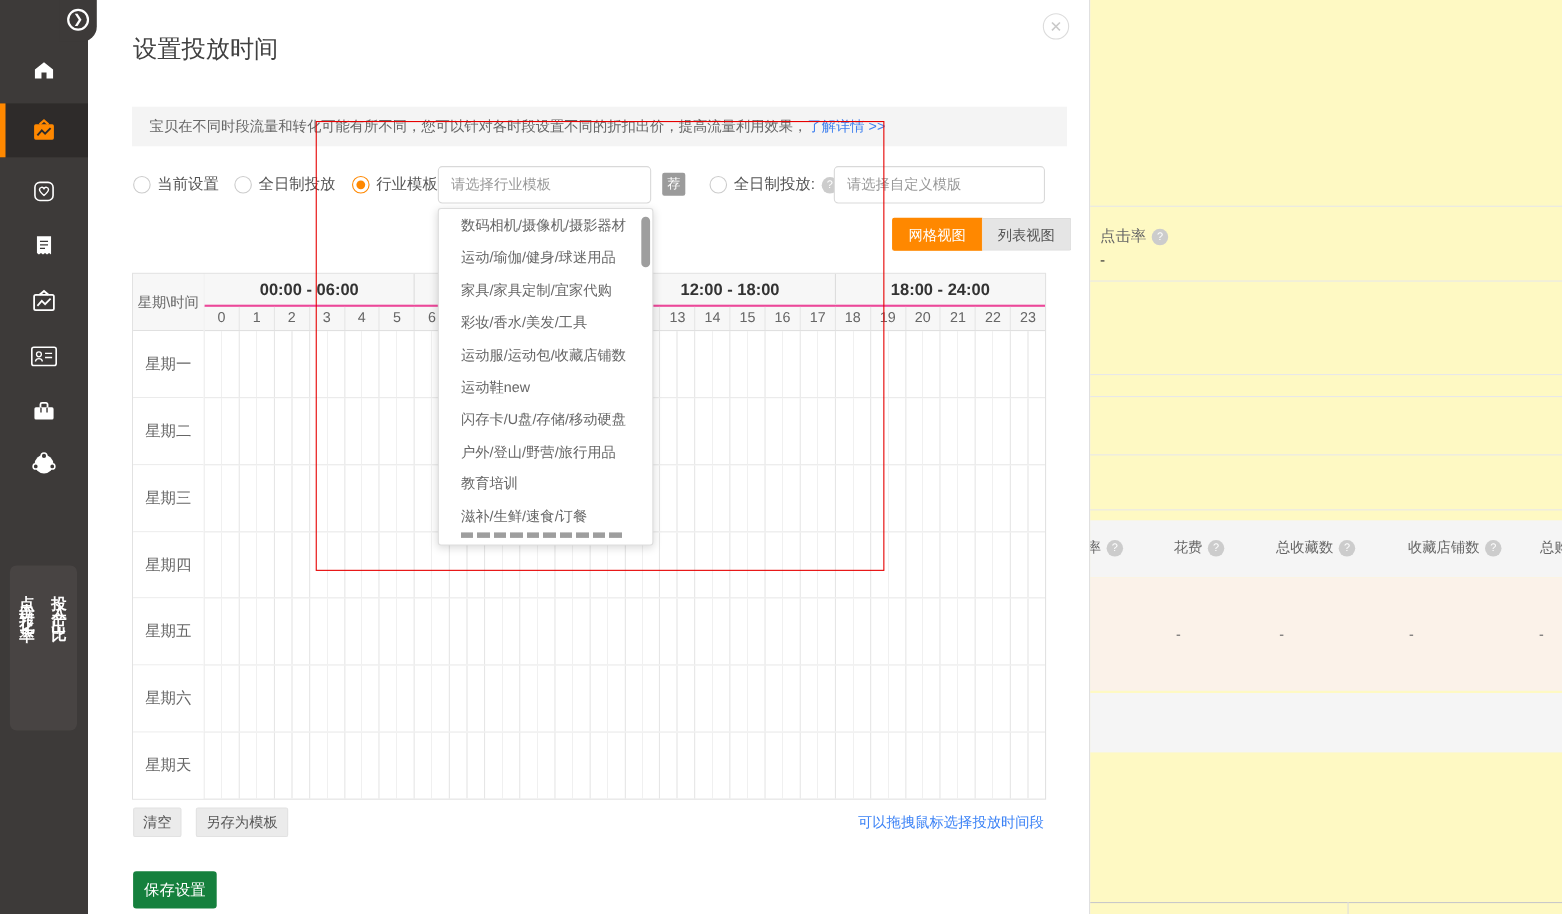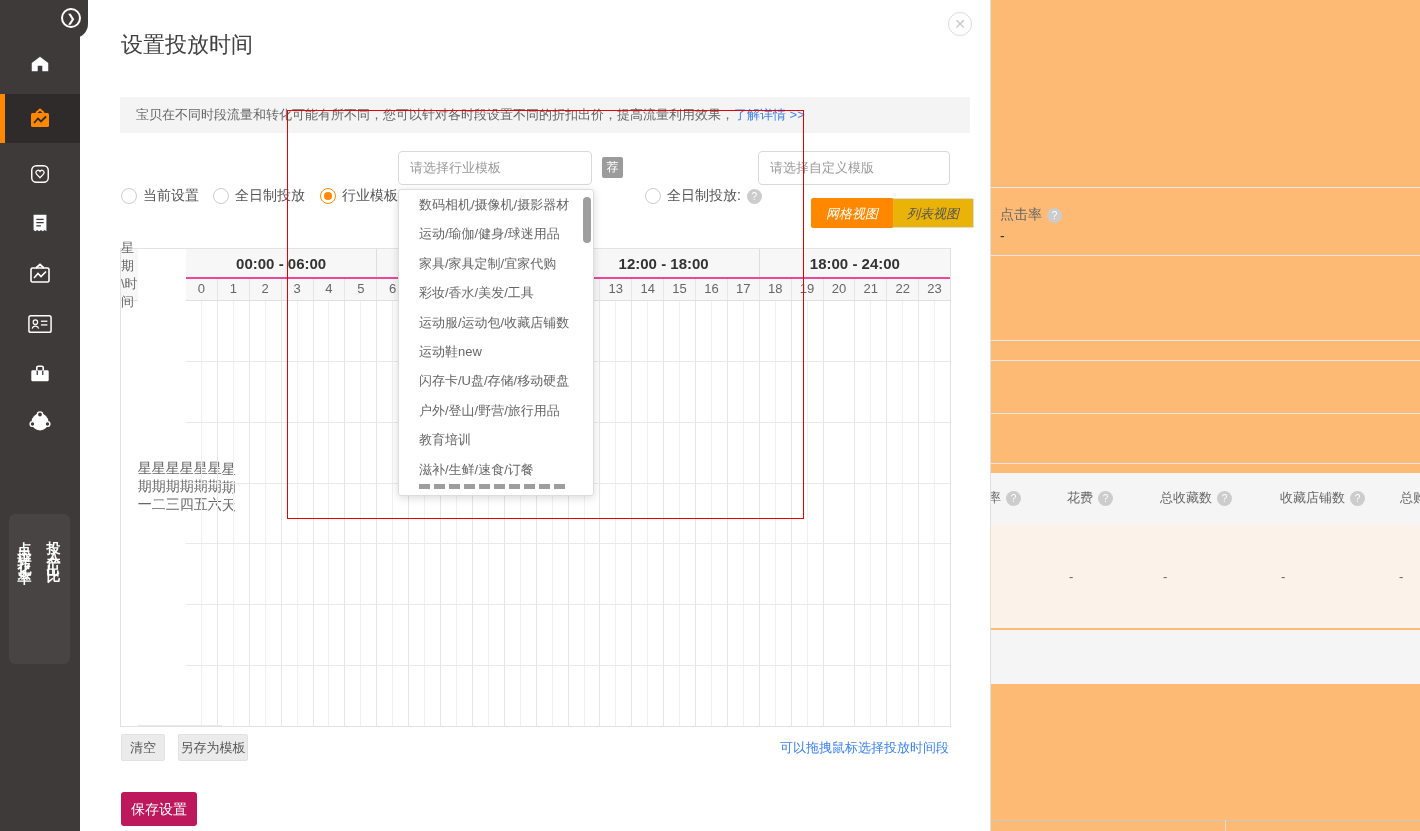--- a/index.html
+++ b/index.html
@@ -23,48 +23,48 @@
   .modal { position:absolute; left:80px; top:0; width:911px; height:831px; background:#fff; border-right:1px solid #e0e0e0; }
   .modal-close { position:absolute; left:868px; top:12px; width:24px; height:24px; border:1px solid #dcdcdc; border-radius:50%;
     color:#c9c9c9; font-size:14px; line-height:22px; text-align:center; cursor:pointer; }
   .modal-title { position:absolute; left:41px; top:30px; font-size:22px; color:#404040; }
   .banner { position:absolute; left:40px; top:97px; width:850px; height:36px; background:#f4f4f4;
     font-size:13px; color:#666; line-height:36px; padding-left:16px; white-space:nowrap; }
   .banner a { color:#4080ee; text-decoration:none; cursor:pointer; }
 
   
   .radio-row { position:absolute; left:0; top:151px; width:911px; height:34px; }
-  .radio { position:absolute; display:flex; align-items:center; gap:6px; height:34px; cursor:pointer; font-size:14px; color:#555;margin-top:28px; }
+  .radio { position:absolute; display:flex; align-items:center; gap:6px; height:34px; cursor:pointer; font-size:14px; color:#555; }
   .rdot { width:16px; height:16px; border:1px solid #ccc; border-radius:50%; background:#fff; flex:0 0 auto; position:relative; }
   .radio.sel .rdot { border-color:#ff8800; }
   .radio.sel .rdot::after { content:""; position:absolute; left:3px; top:3px; width:8px; height:8px; border-radius:50%; background:#ff8800; }
   .sel-input { position:absolute; height:34px; border:1px solid #d9d9d9; border-radius:4px; background:#fff;
     font-size:13px; color:#999; line-height:32px; padding-left:11px; cursor:pointer; }
   .badge-rec { position:absolute; left:522px; top:6px; width:21px; height:21px; background:#9b9b9b; border-radius:2px;
     color:#fff; font-size:12px; line-height:21px; text-align:center; }
   .help-circle { width:15px; height:15px; background:#ccc; border-radius:50%; color:#fff; font-size:10px; line-height:15px;
     text-align:center; display:inline-block; }
 
   
   .dropdown { position:absolute; left:318px; top:189px; width:196px; height:307px; background:#fff; border:1px solid #ddd;
     border-radius:3px; box-shadow:0 2px 8px rgba(0,0,0,.15); z-index:60; overflow:hidden; }
   .dd-item { height:29.4px; line-height:29.4px; padding-left:20px; font-size:13px; color:#666; white-space:nowrap; cursor:pointer; }
   .dd-partial { height:5px; margin-left:20px; width:150px;
     background:repeating-linear-gradient(90deg,#8d8d8d 0 11px,transparent 11px 15px); opacity:.85; }
   .dd-scroll { position:absolute; right:2px; top:7px; width:8px; height:46px; background:#9e9e9e; border-radius:4px; cursor:pointer; }
 
   
   .view-toggle { position:absolute; left:731px; top:198px; height:30px; display:flex; }
-  .vt-btn { height:30px; font-size:13px; padding:0 14px; line-height:30px; cursor:pointer;font-style:italic; }
+  .vt-btn { height:30px; font-size:13px; padding:0 14px; line-height:30px; cursor:pointer; }
   .vt-grid { background:#ff8800; color:#fff; border:1px solid #ff8800; border-radius:2px 0 0 2px; }
-  .vt-list { background:#eab308; color:#555; border:1px solid #ddd; border-left:none; border-radius:0 2px 2px 0; }
+  .vt-list { background:#e5e5e5; color:#555; border:1px solid #ddd; border-left:none; border-radius:0 2px 2px 0; }
 
   
   .sched { position:absolute; left:40px; top:248px; width:831px; height:479px; border:1px solid #e2e2e2; display:flex; }
-  .sched-left { width:65px; flex:0 0 auto; border-right:1px solid #e6e6e6; display:flex; flex-direction:row; }
+  .sched-left { width:65px; flex:0 0 auto; border-right:1px solid #e6e6e6; display:flex; flex-direction:column; }
   .corner { height:52px; background:#f7f7f7; font-size:13px; color:#666; display:flex; align-items:center; justify-content:center;
     border-bottom:1px solid #e0e0e0; }
   .day-label { flex:1; display:flex; align-items:center; justify-content:center; font-size:14px; color:#666;
     border-bottom:1px solid #e9e9e9; background:#fff; }
   .day-label:last-child { border-bottom:none; }
   .sched-right { flex:1; display:flex; flex-direction:column; }
   .grow { height:30px; display:flex; background:#f7f7f7; border-bottom:2px solid #ec4899; }
   .group-cell { flex:1; display:flex; align-items:center; justify-content:center; font-size:15px; font-weight:bold; color:#333;
     border-right:1px solid #ddd; }
   .group-cell:last-child { border-right:none; }
@@ -74,29 +74,29 @@
   .day-row { flex:1; display:flex; border-bottom:1px solid #e9e9e9; }
   .day-row:last-child { border-bottom:none; }
   .slot-cell { flex:1; border-right:1px solid #e6e6e6; cursor:crosshair;
     background:linear-gradient(to right,transparent calc(50% - .5px),#f0f0f0 calc(50% - .5px),#f0f0f0 calc(50% + .5px),transparent calc(50% + .5px)); }
   .slot-cell:last-child { border-right:none; }
 
   
   .btn-gray { position:absolute; top:734px; height:27px; background:#ebebeb; border:1px solid #e2e2e2; border-radius:2px;
     font-size:13px; color:#555; text-align:center; line-height:25px; cursor:pointer; }
   .drag-hint { position:absolute; right:41px; top:739px; font-size:13px; color:#3b82f6; }
-  .btn-save { position:absolute; left:41px; top:792px; width:76px; height:34px; background:#be185d; border-radius:3px;
+  .btn-save { position:absolute; left:41px; top:792px; width:76px; height:34px; background:#15803d; border-radius:3px;
     color:#fff; font-size:14px; text-align:center; line-height:34px; cursor:pointer; }
 
   
   .anno-rect { position:absolute; left:287px; top:110px; width:517px; height:409px; border:1px solid #e60000;
     z-index:50; pointer-events:none; }
 
   
-  .bgpage { position:absolute; left:991px; top:0; width:429px; height:831px; background:#fdba74; overflow:hidden; z-index:0; }
+  .bgpage { position:absolute; left:991px; top:0; width:429px; height:831px; background:#fef9c3; overflow:hidden; z-index:0; }
   .bg-line { position:absolute; left:0; width:429px; border-top:1px solid #e8e8e8; }
   .bg-metric-label { position:absolute; left:9px; top:206px; font-size:14px; color:#666; display:flex; align-items:center; gap:5px; }
   .bg-metric-value { position:absolute; left:9px; top:228px; font-size:14px; color:#333; }
   .bg-thead { position:absolute; left:0; top:473px; width:429px; height:52px; background:#f5f5f5; }
   .bg-th { position:absolute; top:16px; font-size:13px; color:#666; display:flex; align-items:center; gap:5px; white-space:nowrap; }
   .bg-peach { position:absolute; left:0; top:525px; width:429px; height:103px; background:#fbf2e9; }
   .bg-dash { position:absolute; top:44px; font-size:13px; color:#666; }
   .bg-grayband { position:absolute; left:0; top:630px; width:429px; height:54px; background:#f5f5f5; }
   .bg-bottomline { position:absolute; left:0; top:820px; width:429px; border-top:1px solid #c9c9c9; }
   .bg-vline { position:absolute; left:234px; top:820px; height:11px; border-left:1px solid #ddd; }
@@ -409,21 +409,21 @@
           <div class="slot-cell"></div>
           <div class="slot-cell"></div>
           <div class="slot-cell"></div>
           <div class="slot-cell"></div>
           <div class="slot-cell"></div>
         </div>
       </div>
   </div>
 
   <div class="btn-gray" style="left:41px; width:44px">清空</div>
-  <div class="btn-gray" style="left:98px; width:70px">另存为模板</div>
+  <div class="btn-gray" style="left:98px; width:84px">另存为模板</div>
   <div class="drag-hint">可以拖拽鼠标选择投放时间段</div>
   <div class="btn-save">保存设置</div>
 
   <div class="dropdown">
 
     <div class="dd-item">数码相机/摄像机/摄影器材</div>
       <div class="dd-item">运动/瑜伽/健身/球迷用品</div>
       <div class="dd-item">家具/家具定制/宜家代购</div>
       <div class="dd-item">彩妆/香水/美发/工具</div>
       <div class="dd-item">运动服/运动包/收藏店铺数</div>

